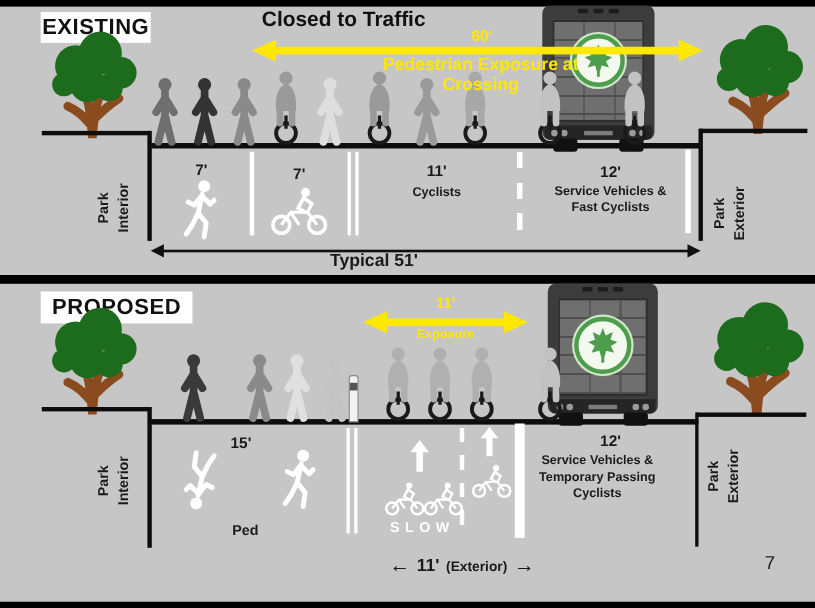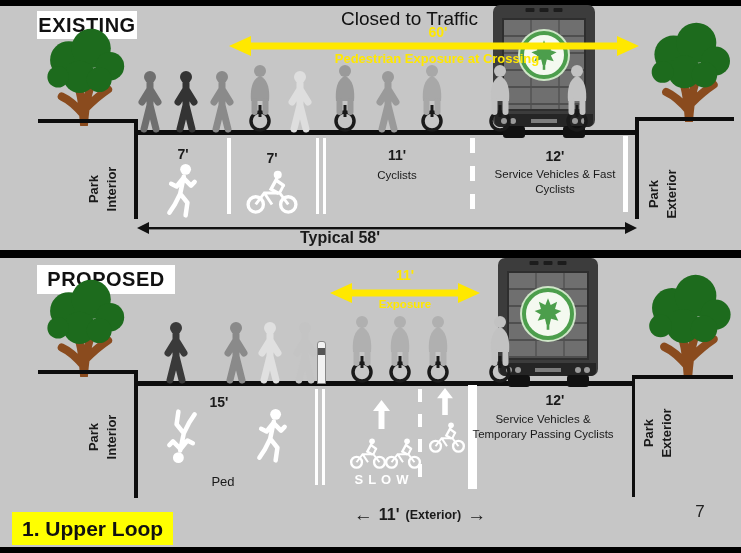--- a/index.html
+++ b/index.html
@@ -6,21 +6,21 @@
   #slide{position:relative;width:741px;height:553px;background:#c6c6c6;overflow:hidden;
          font-family:"Liberation Sans","DejaVu Sans",sans-serif;color:#1a1a1a;}
   .abs{position:absolute;}
   .bar{position:absolute;left:0;width:741px;background:#000;}
   .badge{position:absolute;background:#fff;color:#111;font-weight:bold;font-size:20px;
          display:flex;align-items:center;justify-content:center;letter-spacing:.5px;}
   .blk{background:#0d0d0d;position:absolute;}
   .laneline{position:absolute;background:#fff;}
   .dashline{position:absolute;}
   .lanew{position:absolute;font-weight:bold;font-size:14px;text-align:center;}
-  .lanelbl{position:absolute;font-weight:normal;font-size:11.5px;text-align:center;line-height:1.3;}
+  .lanelbl{position:absolute;font-weight:bold;font-size:11.5px;text-align:center;line-height:1.3;}
   .vlabel{position:absolute;display:flex;flex-direction:column;align-items:center;justify-content:center;
           font-weight:bold;font-size:13px;line-height:1.35;transform:rotate(-90deg);text-align:center;}
   .ylw{color:#ffe800;font-weight:bold;text-align:center;}
   .truck{position:absolute;background:#3c3c3c;border-radius:7px;}
   .truck .panel{position:absolute;left:9px;right:9px;top:13px;bottom:16px;background:#6f6f6f;
       border:2px solid #2e2e2e;
       background-image:
         repeating-linear-gradient(to bottom, transparent 0 15px, #4f4f4f 15px 17px),
         repeating-linear-gradient(to right, transparent 0 26px, #5a5a5a 26px 28px);}
   .truck .toplights{position:absolute;top:3px;left:50%;transform:translateX(-50%);display:flex;gap:5px;}
@@ -93,21 +93,21 @@
   <div class="bar" style="top:0;height:6px"></div>
   <div class="bar" style="top:250px;height:8px"></div>
   <div class="bar" style="top:547px;height:6px"></div>
 
   <div>
 
     <div class="badge" style="left:37px;top:11px;width:100px;height:28px">
       <span>EXISTING</span>
     </div>
 
-    <div class="abs" style="left:238px;top:8px;width:240px;text-align:right;font-weight:normal;font-size:19px;color:#111">Closed to Traffic</div>
+    <div class="abs" style="left:238px;top:8px;width:240px;text-align:left;font-weight:bold;font-size:19px;color:#111">Closed to Traffic</div>
 
     <svg class="fig" style="left:38px;top:26px" width="92" height="100">
         <use href="#s-tree"></use>
       </svg>
     <svg class="fig" style="left:642px;top:20px" width="94" height="102">
         <use href="#s-tree"></use>
       </svg>
 
     <div class="blk" style="left:38px;top:119px;width:99px;height:4px"></div>
     <div class="blk" style="left:134px;top:119px;width:4px;height:100px"></div>
@@ -179,21 +179,21 @@
     <svg class="fig" style="left:560px;top:63px;color:#c2c2c2" width="34" height="70">
         <use href="#s-cyc"></use>
       </svg>
 
     <svg class="abs" style="left:227px;top:34px" width="414" height="24">
       <path d="M2 12 L24 2 L24 22 Z" fill="#ffe800"></path>
       <path d="M412 12 L390 2 L390 22 Z" fill="#ffe800"></path>
       <rect x="20" y="8.5" width="374" height="7" fill="#ffe800"></rect>
     </svg>
     <div class="abs ylw" style="left:415px;top:24px;width:46px;font-size:14px">60'</div>
-    <div class="abs ylw" style="left:330px;top:51px;width:214px;font-size:13px">Pedestrian Exposure at Crossing</div>
+    <div class="abs ylw" style="left:330px;top:51px;width:214px;font-size:16px">Pedestrian Exposure at Crossing</div>
 
     <div class="lanew" style="left:158px;top:146px;width:50px">7'</div>
     <svg class="fig" style="left:162px;top:163px;color:#fff" width="40" height="56">
         <use href="#s-walkmark"></use>
       </svg>
 
     <div class="lanew" style="left:247px;top:150px;width:50px">7'</div>
     <svg class="fig" style="left:245px;top:170px;color:#fff" width="54" height="44">
         <use href="#s-bikemark"></use>
       </svg>
@@ -211,21 +211,21 @@
     <div class="vlabel" style="left:608px;top:173px;width:110px;height:42px">
       <span>Park</span>
       <span>Exterior</span>
     </div>
 
     <svg class="abs" style="left:136px;top:220px" width="502" height="16">
       <path d="M1 8 L13 2 L13 14 Z" fill="#111"></path>
       <path d="M501 8 L489 2 L489 14 Z" fill="#111"></path>
       <rect x="11" y="7" width="480" height="2.4" fill="#111"></rect>
     </svg>
-    <div class="abs" style="left:240px;top:229px;width:200px;text-align:center;font-weight:bold;font-size:16px">Typical 58'</div>
+    <div class="abs" style="left:240px;top:229px;width:200px;text-align:center;font-weight:bold;font-size:16px">Typical 51'</div>
   </div>
 
   <div>
 
     <div class="badge" style="left:37px;top:265px;width:138px;height:29px">
       <span>PROPOSED</span>
     </div>
 
     <svg class="fig" style="left:38px;top:277px" width="92" height="100">
         <use href="#s-tree"></use>
@@ -350,18 +350,15 @@
     </div>
 
     <div class="measure-row" style="left:325px;top:504px;width:190px">
       <span style="font-size:19px">←</span>
       <span style="font-size:16px">11'</span>
       <span style="font-size:12.5px">(Exterior)</span>
       <span style="font-size:19px">→</span>
     </div>
   </div>
 
-  <div class="hl" style="left:12px;top:512px;height:33px">
-    <span>1. Upper Loop</span>
-  </div>
   <div class="abs" style="left:688px;top:502px;width:24px;text-align:center;font-size:17px;color:#222">7</div>
 
 </div>
 
 </body></html>

